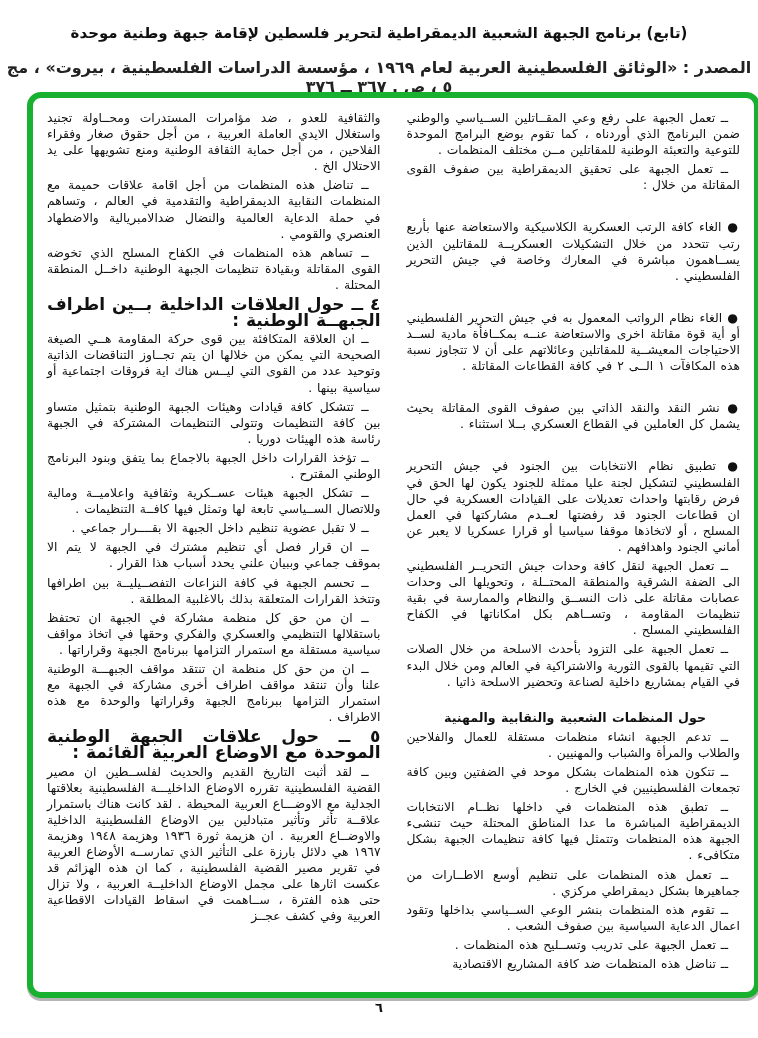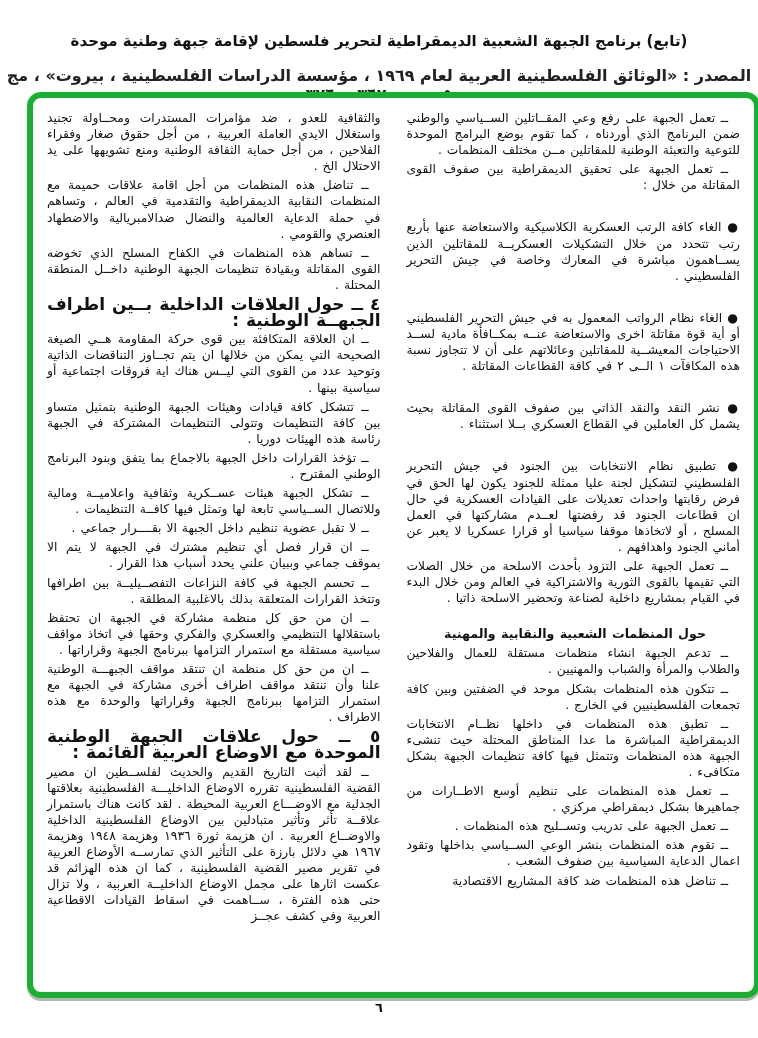--- a/index.html
+++ b/index.html
@@ -1,21 +1,21 @@
 <!DOCTYPE html>
 <html lang="ar" dir="rtl"><head>
 <meta charset="utf-8">
 <style>
   html,body{margin:0;padding:0;}
   body{
     width:758px;height:1038px;position:relative;background:#ffffff;
     font-family:"DejaVu Sans", sans-serif;direction:rtl;color:#111;
     overflow:hidden;
   }
-  .header{position:absolute;top:32px;left:0;right:0;text-align:center;}
+  .header{position:absolute;top:24px;left:0;right:0;text-align:center;}
   .header .title{font-size:15px;font-weight:bold;letter-spacing:0;}
   .header .source{font-size:16px;font-weight:bold;margin-top:16px;color:#222;}
   .doc-box{
     position:absolute;left:27px;top:92px;width:693px;height:872px;
     border:6px solid #18b12f;border-radius:14px;
     box-shadow:0 3px 0 rgba(120,120,120,.55);
     padding:12px 14px 10px 14px;background:#fff;overflow:hidden;
   }
   .cols{display:flex;gap:26px;height:100%;}
   .col{flex:1 1 0;min-width:0;}
@@ -43,28 +43,29 @@
 
 <div class="doc-box">
   <div class="cols">
     <div class="col" id="col-right">
         <p class="item">ــ تعمل الجبهة على رفع وعي المقــاتلين الســياسي والوطني ضمن البرنامج الذي أوردناه ، كما تقوم بوضع البرامج الموحدة للتوعية والتعبئة الوطنية للمقاتلين مــن مختلف المنظمات .</p>
         <p class="item">ــ تعمل الجبهة على تحقيق الديمقراطية بين صفوف القوى المقاتلة من خلال :</p>
         <p class="bullet">● الغاء كافة الرتب العسكرية الكلاسيكية والاستعاضة عنها بأربع رتب تتحدد من خلال التشكيلات العسكريــة للمقاتلين الذين يســاهمون مباشرة في المعارك وخاصة في جيش التحرير الفلسطيني .</p>
         <p class="bullet">● الغاء نظام الرواتب المعمول به في جيش التحرير الفلسطيني أو أية قوة مقاتلة اخرى والاستعاضة عنــه بمكــافأة مادية لســد الاحتياجات المعيشــية للمقاتلين وعائلاتهم على أن لا تتجاوز نسبة هذه المكافآت ١ الــى ٢ في كافة القطاعات المقاتلة .</p>
         <p class="bullet">● نشر النقد والنقد الذاتي بين صفوف القوى المقاتلة بحيث يشمل كل العاملين في القطاع العسكري بــلا استثناء .</p>
         <p class="bullet">● تطبيق نظام الانتخابات بين الجنود في جيش التحرير الفلسطيني لتشكيل لجنة عليا ممثلة للجنود يكون لها الحق في فرض رقابتها واحداث تعديلات على القيادات العسكرية في حال ان قطاعات الجنود قد رفضتها لعــدم مشاركتها في العمل المسلح ، أو لاتخاذها موقفا سياسيا أو قرارا عسكريا لا يعبر عن أماني الجنود واهدافهم .</p>
+        <p class="item">ــ تعمل الجبهة لنقل كافة وحدات جيش التحريــر الفلسطيني الى الضفة الشرقية والمنطقة المحتــلة ، وتحويلها الى وحدات عصابات مقاتلة على ذات النســق والنظام والممارسة في بقية تنظيمات المقاومة ، وتســاهم بكل امكاناتها في الكفاح الفلسطيني المسلح .</p>
         <p class="item">ــ تعمل الجبهة على التزود بأحدث الاسلحة من خلال الصلات التي تقيمها بالقوى الثورية والاشتراكية في العالم ومن خلال البدء في القيام بمشاريع داخلية لصناعة وتحضير الاسلحة ذاتيا .</p>
         <p class="h-center">حول المنظمات الشعبية والنقابية والمهنية</p>
         <p class="item">ــ تدعم الجبهة انشاء منظمات مستقلة للعمال والفلاحين والطلاب والمرأة والشباب والمهنيين .</p>
         <p class="item">ــ تتكون هذه المنظمات بشكل موحد في الضفتين وبين كافة تجمعات الفلسطينيين في الخارج .</p>
         <p class="item">ــ تطبق هذه المنظمات في داخلها نظــام الانتخابات الديمقراطية المباشرة ما عدا المناطق المحتلة حيث تنشىء الجبهة هذه المنظمات وتتمثل فيها كافة تنظيمات الجبهة بشكل متكافىء .</p>
         <p class="item">ــ تعمل هذه المنظمات على تنظيم أوسع الاطــارات من جماهيرها بشكل ديمقراطي مركزي .</p>
+        <p class="item">ــ تقوم هذه المنظمات بنشر الوعي الســياسي بداخلها وتقود اعمال الدعاية السياسية بين صفوف الشعب .</p>
         <p class="item">ــ تعمل الجبهة على تدريب وتســليح هذه المنظمات .</p>
-        <p class="item">ــ تقوم هذه المنظمات بنشر الوعي الســياسي بداخلها وتقود اعمال الدعاية السياسية بين صفوف الشعب .</p>
         <p class="item">ــ تناضل هذه المنظمات ضد كافة المشاريع الاقتصادية</p>
       </div>
     <div class="col" id="col-left">
         <p class="body">والثقافية للعدو ، ضد مؤامرات المستدرات ومحــاولة تجنيد واستغلال الايدي العاملة العربية ، من أجل حقوق صغار وفقراء الفلاحين ، من أجل حماية الثقافة الوطنية ومنع تشويهها على يد الاحتلال الخ .</p>
         <p class="item">ــ تناضل هذه المنظمات من أجل اقامة علاقات حميمة مع المنظمات النقابية الديمقراطية والتقدمية في العالم ، وتساهم في حملة الدعاية العالمية والنضال ضدالامبريالية والاضطهاد العنصري والقومي .</p>
         <p class="item">ــ تساهم هذه المنظمات في الكفاح المسلح الذي تخوضه القوى المقاتلة وبقيادة تنظيمات الجبهة الوطنية داخــل المنطقة المحتلة .</p>
         <p class="h-num">٤ ــ حول العلاقات الداخلية بــين اطراف الجبهــة الوطنية :</p>
         <p class="item">ــ ان العلاقة المتكافئة بين قوى حركة المقاومة هــي الصيغة الصحيحة التي يمكن من خلالها ان يتم تجــاوز التناقضات الذاتية وتوحيد عدد من القوى التي ليــس هناك اية فروقات اجتماعية أو سياسية بينها .</p>
         <p class="item">ــ تتشكل كافة قيادات وهيئات الجبهة الوطنية بتمثيل متساو بين كافة التنظيمات وتتولى التنظيمات المشتركة في الجبهة رئاسة هذه الهيئات دوريا .</p>
         <p class="item">ــ تؤخذ القرارات داخل الجبهة بالاجماع بما يتفق وبنود البرنامج الوطني المقترح .</p>

